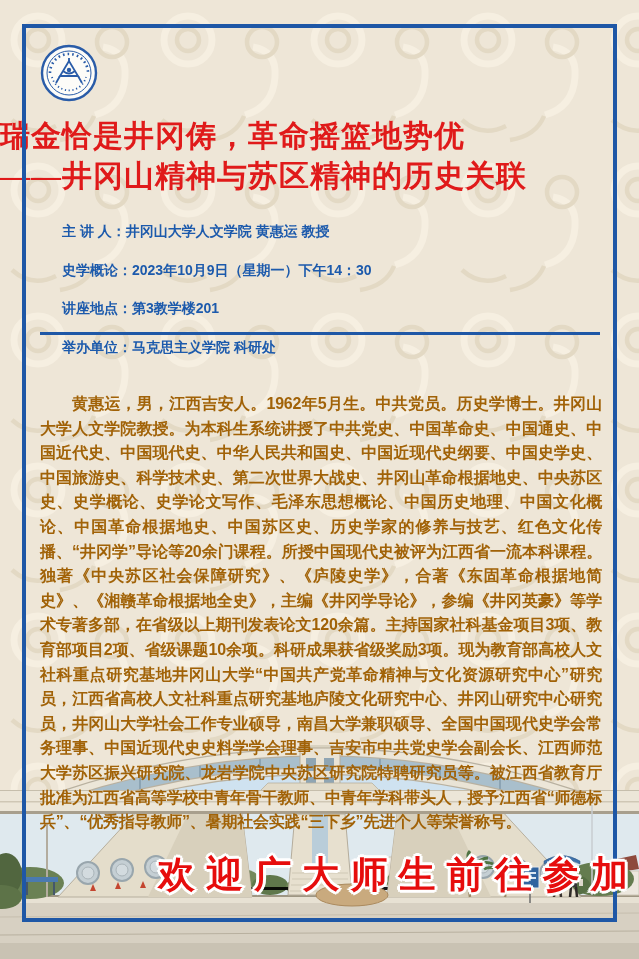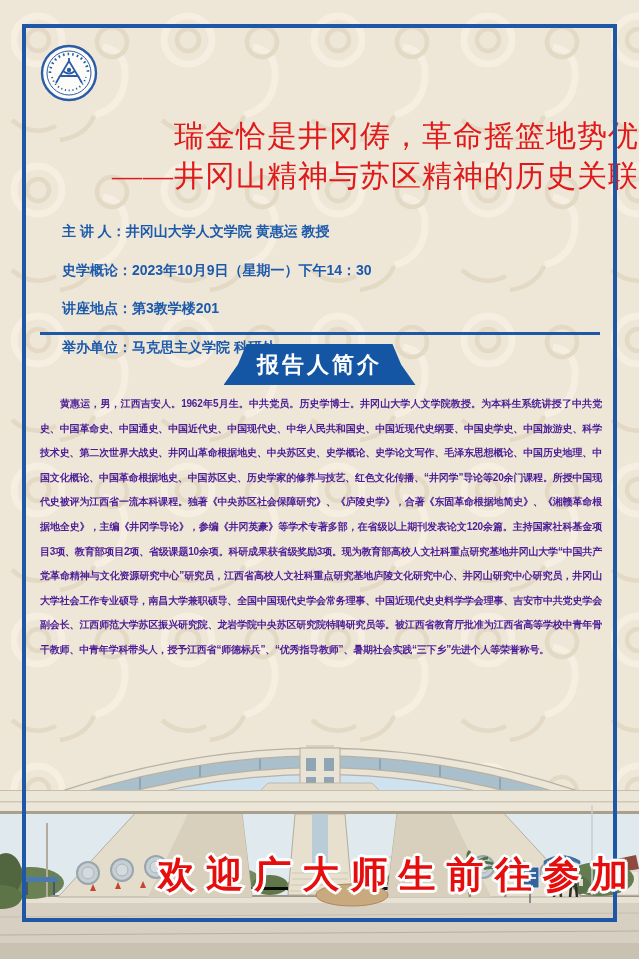--- a/index.html
+++ b/index.html
@@ -11,37 +11,37 @@
          box-sizing:border-box;z-index:5;pointer-events:none;}
   
   .header{position:absolute;left:40px;top:44px;z-index:3;display:flex;align-items:center;}
   .logo{width:58px;height:58px;display:block;}
   .uni-names{margin-left:10px;}
   .uni-zh{font-family:"Liberation Serif","DejaVu Serif",serif;font-size:27px;font-weight:bold;
           color:#2456a6;letter-spacing:6px;line-height:30px;}
   .uni-en{font-family:"Liberation Serif","DejaVu Serif",serif;font-size:14.5px;font-weight:bold;
           color:#1d58ab;letter-spacing:0.4px;margin-top:2px;}
   
-  .title{position:absolute;left:0;top:116px;width:100%;text-align:right;z-index:3;
-         font-family:"Liberation Serif","DejaVu Serif",serif;font-weight:normal;
+  .title{position:absolute;left:0;top:116px;width:100%;text-align:left;z-index:3;
+         font-family:"Liberation Serif","DejaVu Serif",serif;font-weight:bold;
          font-size:30px;line-height:40px;color:#e01a1a;letter-spacing:1px;}
   
   .details{position:absolute;left:62px;top:212px;z-index:3;color:#1c5aac;font-weight:bold;
            font-size:14px;}
   .detail-row{height:38.5px;line-height:38.5px;white-space:nowrap;}
   .divider{position:absolute;left:40px;top:332px;width:560px;height:3px;background:#1e57a6;z-index:3;}
   
   .ribbon{position:absolute;left:50%;top:344px;transform:translateX(-50%);z-index:3;
           width:192px;height:41px;background:#1456a4;color:#ffffff;
           display:flex;align-items:center;justify-content:center;
           font-size:22px;font-weight:bold;letter-spacing:3px;
           clip-path:polygon(12% 0,88% 0,92.5% 50%,100% 100%,0 100%,7.5% 50%);}
   
   .bio{position:absolute;left:40px;top:392px;width:562px;z-index:3;margin:0;
-       font-size:10px;line-height:24.6px;font-weight:600;color:#4c1d95;
+       font-size:16px;line-height:24.6px;font-weight:600;color:#a16207;
        text-align:justify;text-indent:2em;letter-spacing:-0.2px;}
   
   .photo{position:absolute;left:0;top:745px;width:639px;height:214px;z-index:1;}
   
   .welcome{position:absolute;left:0;top:850px;width:100%;text-align:right;z-index:6;
            font-size:37px;font-weight:900;color:#e60d0d;letter-spacing:0.30em;
            -webkit-text-stroke:2.5px #ffffff;paint-order:stroke fill;
            text-shadow:-2px -2px 0 #fff,2px -2px 0 #fff,-2px 2px 0 #fff,2px 2px 0 #fff,
                        -3px 0 0 #fff,3px 0 0 #fff,0 -3px 0 #fff,0 3px 0 #fff;}
 </style>
@@ -267,21 +267,18 @@
 
   <div class="details">
     <div class="detail-row"><span>主 讲 人：</span><span>井冈山大学人文学院 黄惠运 教授</span></div>
     <div class="detail-row"><span>史学概论：</span><span>2023年10月9日（星期一）下午14：30</span></div>
     <div class="detail-row"><span>讲座地点：</span><span>第3教学楼201</span></div>
     <div class="detail-row"><span>举办单位：</span><span>马克思主义学院 科研处</span></div>
   </div>
 
   <div class="divider"></div>
 
-  <div class="ribbon">
-    <span>报告人简介</span>
-  </div>
 
   <p class="bio">黄惠运，男，江西吉安人。1962年5月生。中共党员。历史学博士。井冈山大学人文学院教授。为本科生系统讲授了中共党史、中国革命史、中国通史、中国近代史、中国现代史、中华人民共和国史、中国近现代史纲要、中国史学史、中国旅游史、科学技术史、第二次世界大战史、井冈山革命根据地史、中央苏区史、史学概论、史学论文写作、毛泽东思想概论、中国历史地理、中国文化概论、中国革命根据地史、中国苏区史、历史学家的修养与技艺、红色文化传播、“井冈学”导论等20余门课程。所授中国现代史被评为江西省一流本科课程。独著《中央苏区社会保障研究》、《庐陵史学》，合著《东固革命根据地简史》、《湘赣革命根据地全史》，主编《井冈学导论》，参编《井冈英豪》等学术专著多部，在省级以上期刊发表论文120余篇。主持国家社科基金项目3项、教育部项目2项、省级课题10余项。科研成果获省级奖励3项。现为教育部高校人文社科重点研究基地井冈山大学“中国共产党革命精神与文化资源研究中心”研究员，江西省高校人文社科重点研究基地庐陵文化研究中心、井冈山研究中心研究员，井冈山大学社会工作专业硕导，南昌大学兼职硕导、全国中国现代史学会常务理事、中国近现代史史料学学会理事、吉安市中共党史学会副会长、江西师范大学苏区振兴研究院、龙岩学院中央苏区研究院特聘研究员等。被江西省教育厅批准为江西省高等学校中青年骨干教师、中青年学科带头人，授予江西省“师德标兵”、“优秀指导教师”、暑期社会实践“三下乡”先进个人等荣誉称号。</p>
 
   <div class="welcome">欢迎广大师生前往参加</div>
 
 </div>
 
 </body></html>

